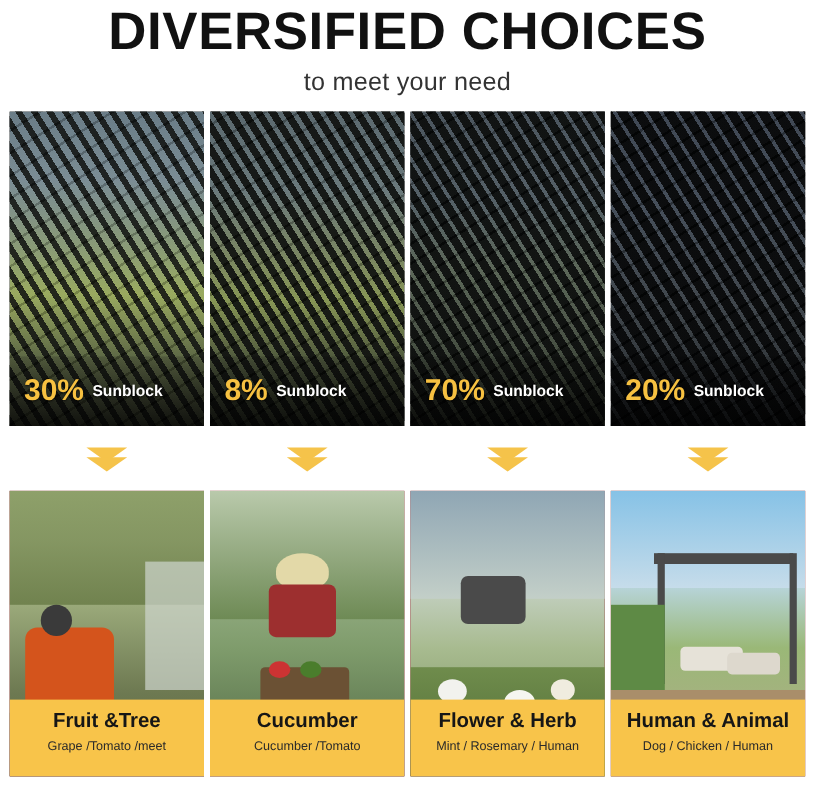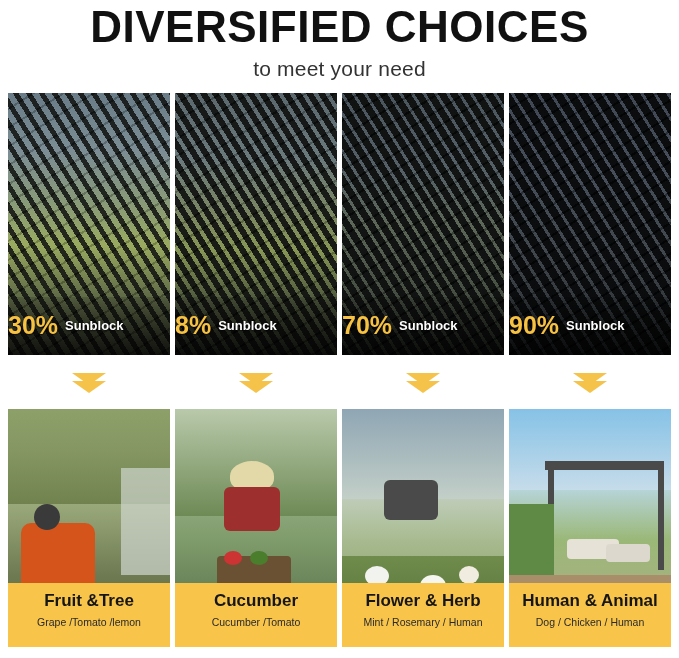--- a/index.html
+++ b/index.html
@@ -52,20 +52,21 @@
     inset: -40%;
     background-repeat: repeat;
   }
   .label-bar {
     position: absolute;
     left: 0; right: 0; bottom: 0;
     height: 58px;
     background: linear-gradient(to bottom, rgba(0,0,0,0.15), rgba(0,0,0,0.72));
     display: flex;
     align-items: center;
+    padding-left: 12px;
   }
   .pct {
     color: #f7c141;
     font-size: 25px;
     font-weight: bold;
     margin-right: 7px;
     text-shadow: 0 1px 2px rgba(0,0,0,.8);
   }
   .pct-word {
     color: #ffffff;
@@ -189,21 +190,21 @@
         <span class="pct-word">Sunblock</span>
       </div>
     </div>
 
     <div class="shade-card">
       <div class="mesh" style="background:linear-gradient(to bottom,#2b3440 0%,#323b46 30%,#2c3338 60%,#191d20 85%,#0d0f11 100%);">
         <div class="weave" style="background-image:repeating-linear-gradient(58deg, rgba(4,5,6,0.96) 0px, rgba(4,5,6,0.96) 8px, rgba(200,210,225,0.10) 8px, rgba(200,210,225,0.10) 11px);"></div>
         <div class="weave" style="background-image:repeating-linear-gradient(-32deg, rgba(0,0,0,0.35) 0px, rgba(0,0,0,0.35) 2px, rgba(255,255,255,0.025) 2px, rgba(255,255,255,0.025) 13px);"></div>
       </div>
       <div class="label-bar">
-        <span class="pct">90%</span>
+        <span class="pct">20%</span>
         <span class="pct-word">Sunblock</span>
       </div>
     </div>
 
   </div>
 
   <div class="arrow-row">
     <div class="arrow-cell">
       <span class="chev-wrap">
         <span class="chev1"></span>
@@ -235,21 +236,21 @@
     <div class="use-card">
       <div class="photo ph1">
         <div class="rect" style="left:0;top:0;width:100%;height:40%;background:linear-gradient(to bottom,#8ea06a,#6c7e4a);opacity:.9"></div>
         <div class="rect" style="left:70%;top:25%;width:30%;height:45%;background:#cfd5cf;opacity:.7"></div>
         <div class="rect" style="left:8%;top:48%;width:46%;height:34%;background:#d4541c;border-radius:10px 10px 0 0;"></div>
         <div class="blob" style="left:16%;top:40%;width:26px;height:26px;background:#3a3a3a;"></div>
         <div class="rect" style="left:0;top:78%;width:100%;height:22%;background:#6d6b5e;"></div>
       </div>
       <div class="cap">
         <div class="cap-title">Fruit &amp;Tree</div>
-        <div class="cap-sub">Grape /Tomato /lemon</div>
+        <div class="cap-sub">Grape /Tomato /meet</div>
       </div>
     </div>
 
     <div class="use-card">
       <div class="photo ph2">
         <div class="rect" style="left:0;top:0;width:100%;height:45%;background:linear-gradient(to bottom,#b9c9ab,#6e8a55);"></div>
         <div class="blob" style="left:34%;top:22%;width:44px;height:30px;background:#e3d9a8;border-radius:50% 50% 40% 40%;"></div>
         <div class="rect" style="left:30%;top:33%;width:56px;height:44px;background:#9d2f2f;border-radius:6px;"></div>
         <div class="rect" style="left:26%;top:62%;width:74px;height:34px;background:#6b5134;border-radius:4px;"></div>
         <div class="blob" style="left:30%;top:60%;width:18px;height:14px;background:#c33;"></div>

